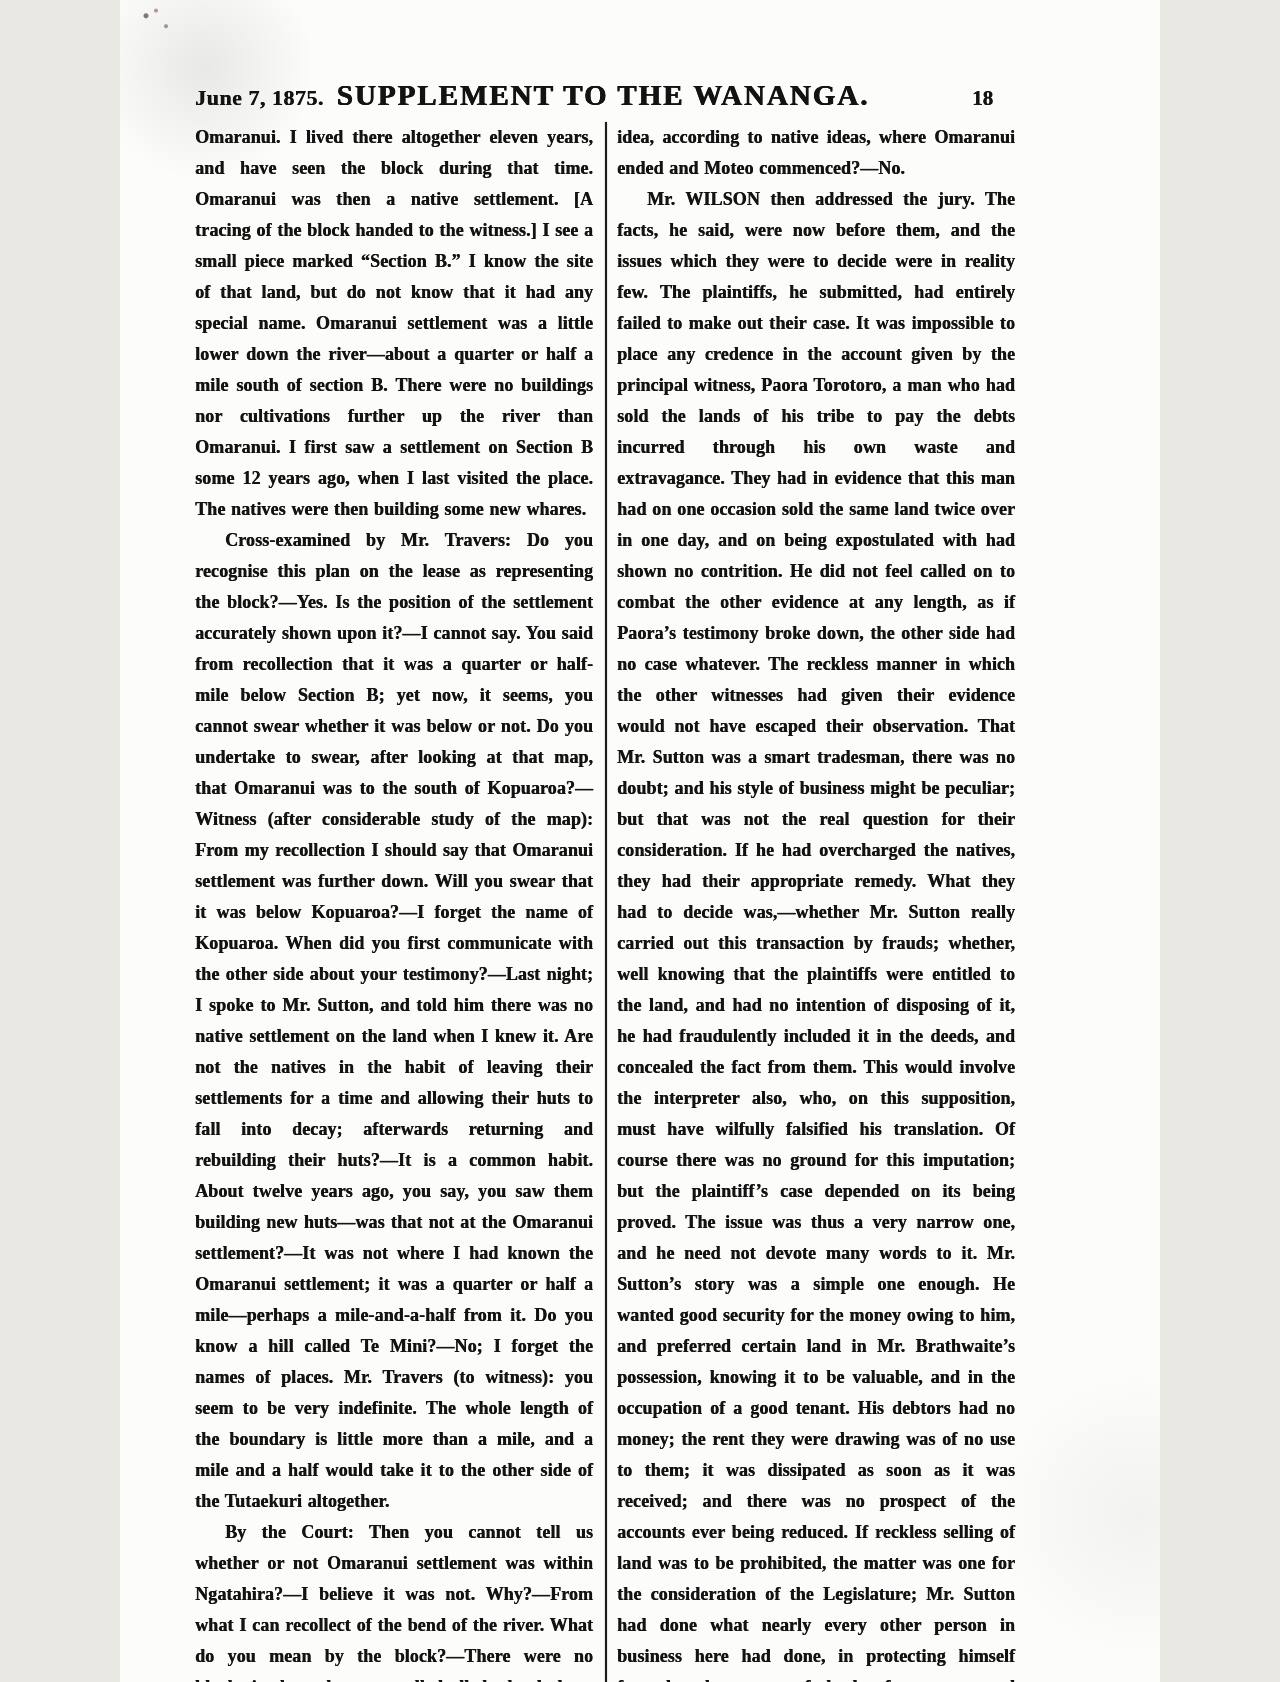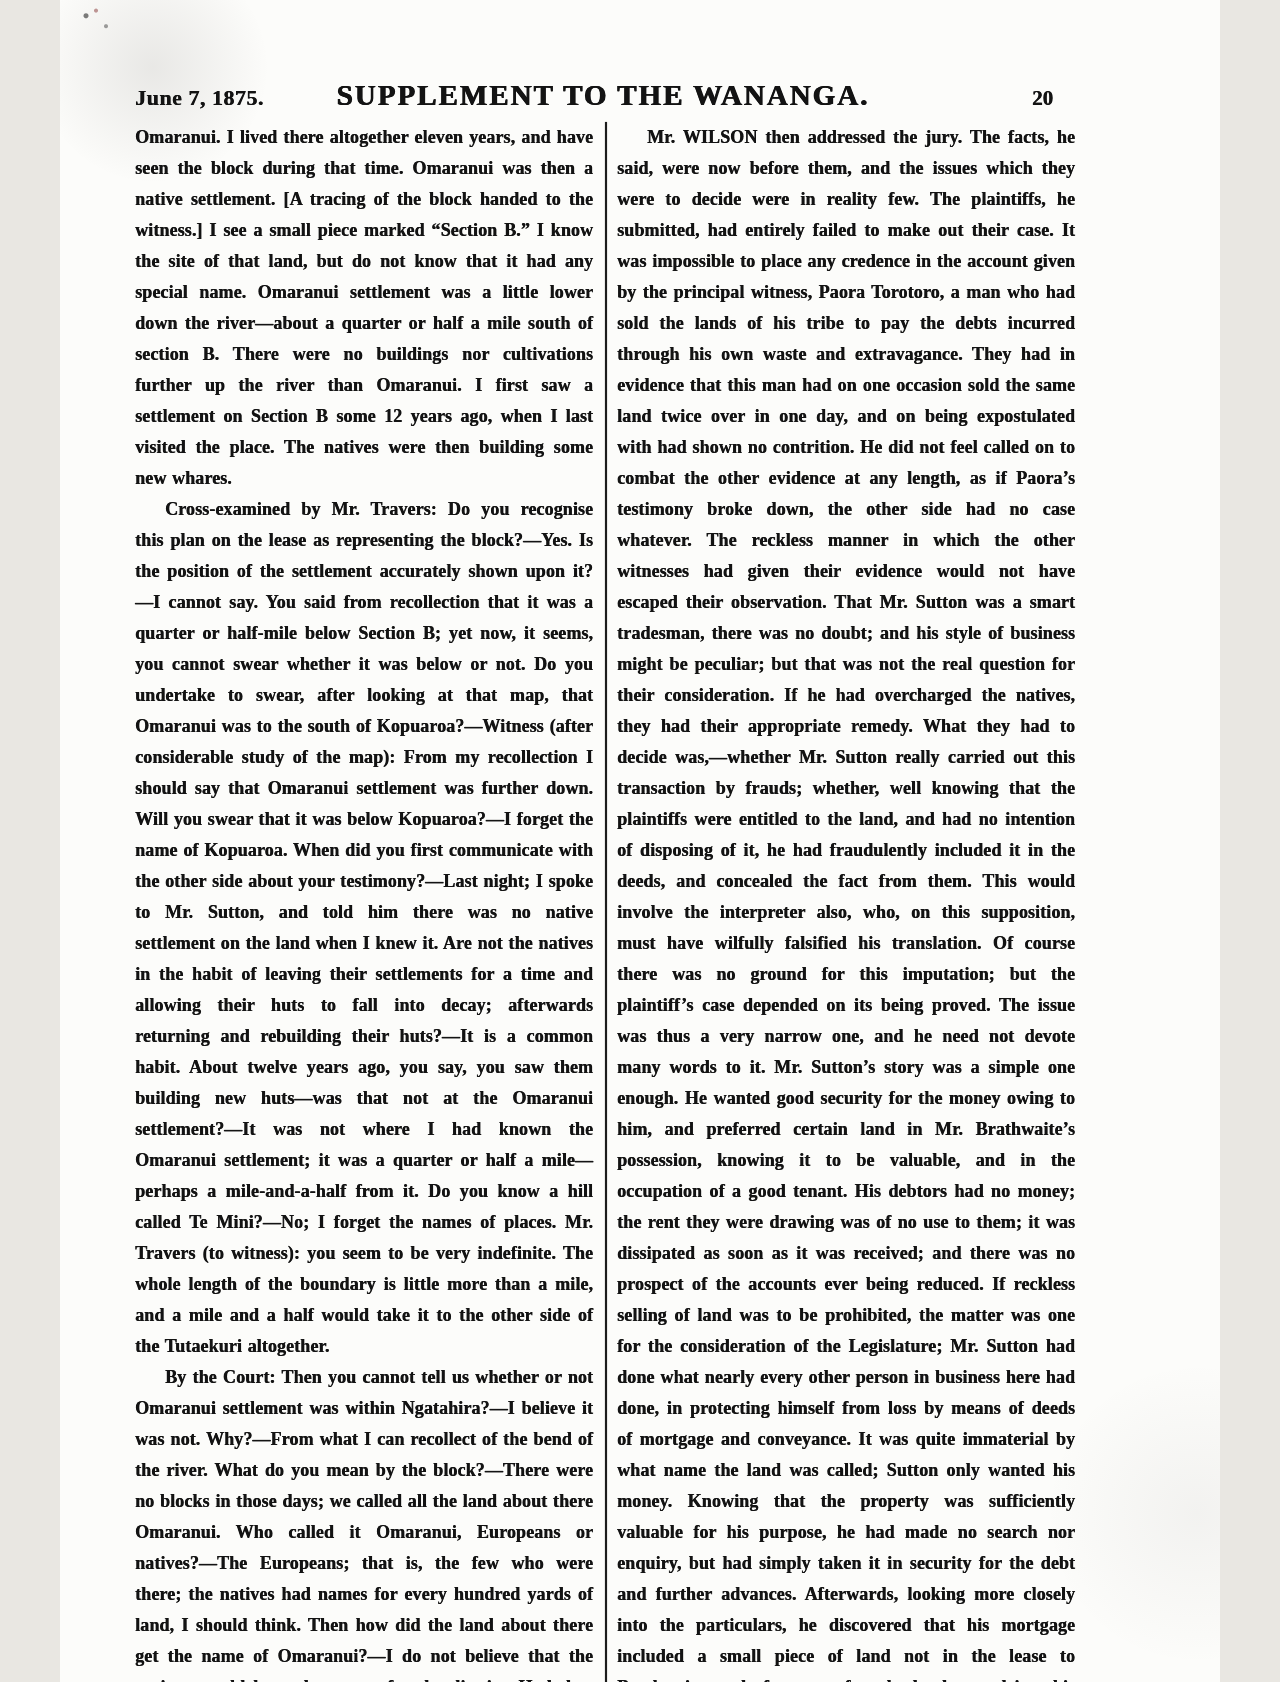--- a/index.html
+++ b/index.html
@@ -3,21 +3,21 @@
 <meta charset="utf-8">
 <style>
   html, body {
     margin: 0;
     padding: 0;
     background: #e9e7e2;
     font-family: "Liberation Serif", "DejaVu Serif", serif;
   }
   .page {
     position: relative;
-    width: 1160px;
+    width: 1040px;
     height: 1682px;
     margin: 0 auto;
     background:
       radial-gradient(circle at 8% 4%, rgba(60,55,50,0.10), rgba(60,55,50,0) 6%),
       radial-gradient(circle at 98% 90%, rgba(60,55,50,0.05), rgba(60,55,50,0) 8%),
       #fcfcfa;
     color: #131313;
     overflow: hidden;
     box-sizing: border-box;
     padding: 66px 145px 0 75px;
@@ -96,32 +96,33 @@
   }
 </style>
 </head>
 <body>
 
 <div class="page">
 
   <header class="masthead">
     <span class="date">June 7, 1875.</span>
     <h1 class="title">SUPPLEMENT TO THE WANANGA.</h1>
-    <span class="pageno">20</span>
+    <span class="pageno">18</span>
   </header>
 
   <main class="columns">
 
     <section class="col">
       <p class="cont">Omaranui. I lived there altogether eleven years, and have seen the block during that time. Omaranui was then a native settlement. [A tracing of the block handed to the witness.] I see a small piece marked “Section B.” I know the site of that land, but do not know that it had any special name. Omaranui settlement was a little lower down the river—about a quarter or half a mile south of section B. There were no buildings nor cultivations further up the river than Omaranui. I first saw a settlement on Section B some 12 years ago, when I last visited the place. The natives were then building some new whares.</p>
       <p>Cross-examined by Mr. Travers: Do you recognise this plan on the lease as representing the block?—Yes. Is the position of the settlement accurately shown upon it?—I cannot say. You said from recollection that it was a quarter or half-mile below Section B; yet now, it seems, you cannot swear whether it was below or not. Do you undertake to swear, after looking at that map, that Omaranui was to the south of Kopuaroa?—Witness (after considerable study of the map): From my recollection I should say that Omaranui settlement was further down. Will you swear that it was below Kopuaroa?—I forget the name of Kopuaroa. When did you first communicate with the other side about your testimony?—Last night; I spoke to Mr. Sutton, and told him there was no native settlement on the land when I knew it. Are not the natives in the habit of leaving their settlements for a time and allowing their huts to fall into decay; afterwards returning and rebuilding their huts?—It is a common habit. About twelve years ago, you say, you saw them building new huts—was that not at the Omaranui settlement?—It was not where I had known the Omaranui settlement; it was a quarter or half a mile—perhaps a mile-and-a-half from it. Do you know a hill called Te Mini?—No; I forget the names of places. Mr. Travers (to witness): you seem to be very indefinite. The whole length of the boundary is little more than a mile, and a mile and a half would take it to the other side of the Tutaekuri altogether.</p>
       <p>By the Court: Then you cannot tell us whether or not Omaranui settlement was within Ngatahira?—I believe it was not. Why?—From what I can recollect of the bend of the river. What do you mean by the block?—There were no blocks in those days; we called all the land about there Omaranui. Who called it Omaranui, Europeans or natives?—The Europeans; that is, the few who were there; the natives had names for every hundred yards of land, I should think. Then how did the land about there get the name of Omaranui?—I do not believe that the natives would have that name for the district. Had they the name of Moteo for the district?—They had a place called Moteo, some miles further up than Omaranui. Did the Europeans at that time call the whole district by the names of Omaranui and Moteo indifferently?—Moteo was a distinct place. Do you mean that some portions were called Omaranui and some Moteo?—Yes. And Moteo was higher up the river than Omaranui?—Yes. Can you give any accurate</p>
     </section>
 
     <div class="divider"></div>
 
     <section class="col">
+      <p class="cont">idea, according to native ideas, where Omaranui ended and Moteo commenced?—No.</p>
       <p>Mr. WILSON then addressed the jury. The facts, he said, were now before them, and the issues which they were to decide were in reality few. The plaintiffs, he submitted, had entirely failed to make out their case. It was impossible to place any credence in the account given by the principal witness, Paora Torotoro, a man who had sold the lands of his tribe to pay the debts incurred through his own waste and extravagance. They had in evidence that this man had on one occasion sold the same land twice over in one day, and on being expostulated with had shown no contrition. He did not feel called on to combat the other evidence at any length, as if Paora’s testimony broke down, the other side had no case whatever. The reckless manner in which the other witnesses had given their evidence would not have escaped their observation. That Mr. Sutton was a smart tradesman, there was no doubt; and his style of business might be peculiar; but that was not the real question for their consideration. If he had overcharged the natives, they had their appropriate remedy. What they had to decide was,—whether Mr. Sutton really carried out this transaction by frauds; whether, well knowing that the plaintiffs were entitled to the land, and had no intention of disposing of it, he had fraudulently included it in the deeds, and concealed the fact from them. This would involve the interpreter also, who, on this supposition, must have wilfully falsified his translation. Of course there was no ground for this imputation; but the plaintiff’s case depended on its being proved. The issue was thus a very narrow one, and he need not devote many words to it. Mr. Sutton’s story was a simple one enough. He wanted good security for the money owing to him, and preferred certain land in Mr. Brathwaite’s possession, knowing it to be valuable, and in the occupation of a good tenant. His debtors had no money; the rent they were drawing was of no use to them; it was dissipated as soon as it was received; and there was no prospect of the accounts ever being reduced. If reckless selling of land was to be prohibited, the matter was one for the consideration of the Legislature; Mr. Sutton had done what nearly every other person in business here had done, in protecting himself from loss by means of deeds of mortgage and conveyance. It was quite immaterial by what name the land was called; Sutton only wanted his money. Knowing that the property was sufficiently valuable for his purpose, he had made no search nor enquiry, but had simply taken it in security for the debt and further advances. Afterwards, looking more closely into the particulars, he discovered that his mortgage included a small piece of land not in the lease to Brathwaite, and of course after the land passed into his possession, and he arranged to dispose of it, he took good care to reserve this portion from sale. After Paora had given the mortgage, and had gone so much deeper into debt that a conveyance had to be given, Mr. Sutton took care that the conveyance, like the mortgage, should contain the piece in question. He believed that a gross injustice had been done to the native owners of this piece by the Native Lands Court. The land really belonged to Paora Kaiwhata’s tribe; yet in the first instance we found it sold by Paoro Torotoro, who.</p>
     </section>
 
   </main>
 
 </div>
 
 </body></html>

